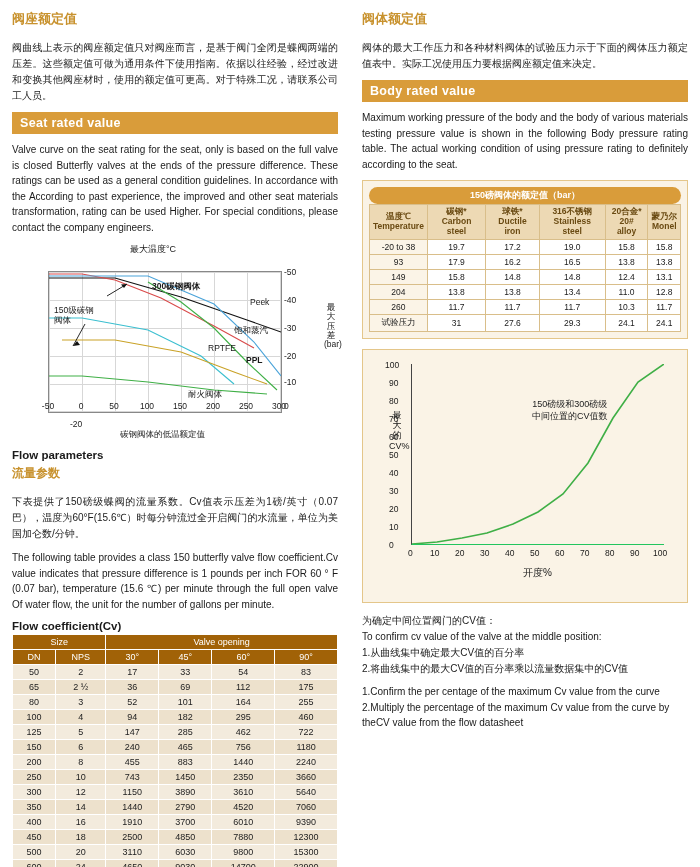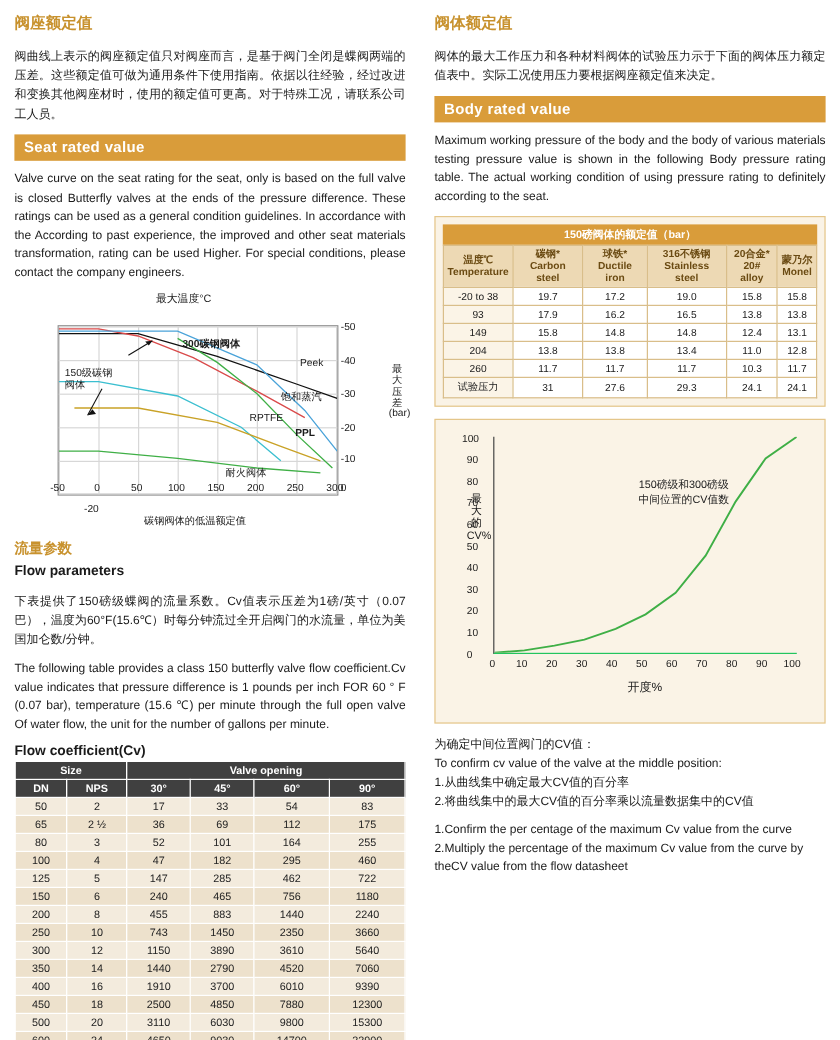--- a/index.html
+++ b/index.html
@@ -39,32 +39,32 @@
   .gridh{position:absolute;left:0;right:0;height:1px;background:#d7d7d7;}
   .xlab{position:absolute;top:16px;font-size:8.5px;transform:translateX(-50%);}
   .ylabR{position:absolute;font-size:8.5px;}
   .axis-y-title{position:absolute;right:0px;top:60px;width:14px;font-size:8.5px;line-height:1.1;text-align:center;}
   .note{position:absolute;font-size:8.5px;line-height:1.2;}
   .c1svg{position:absolute;left:0;top:0;}
 
   
   table{border-collapse:collapse;width:100%;font-size:9px;}
   .flow th,.flow td{border:1px solid #ffffff;padding:2px 3px;text-align:center;}
-  .flow thead th{background:#404040;color:#fff;font-weight:bold;}
+  .flow thead th{background:#a16207;color:#fff;font-weight:normal;}
   .flow tbody td{background:#F3EBDD;color:#222;}
   .flow tbody tr:nth-child(even) td{background:#EDE1CC;}
 
   .rated{border:1px solid #D99C3A;}
   .rated td,.rated th{border:1px solid #D9BE8A;padding:2px 3px;text-align:center;font-size:8.5px;}
   .rated thead th{background:#D99C3A;color:#fff;font-weight:bold;}
   .rated .subhead th{background:#EDD9B4;color:#6a4a12;font-weight:bold;line-height:1.15;}
   .rated tbody td{background:#FFFFFF;}
   .rated tbody td.first{background:#FBF4E7;}
   .rated-box{background:#FAF3E6;border:1px solid #E4C68A;padding:6px;margin:6px 0 10px 0;}
-  .rated-cap{background:#D99C3A;color:#fff;text-align:center;font-weight:bold;font-size:9px;padding:3px 0;line-height:1.25;}
+  .rated-cap{background:#D99C3A;color:#fff;text-align:center;font-weight:bold;font-size:9px;padding:3px 0;line-height:1.25;border-radius:11px;}
 
   
   .chart2-box{background:#FAF3E6;border:1px solid #E4C68A;padding:8px 8px 4px 8px;margin:4px 0 10px 0;position:relative;height:240px;}
   .c2plot{position:absolute;left:48px;top:14px;width:252px;height:180px;border-left:1px solid #444;border-bottom:1px solid #22c55e;}
   .c2lab{position:absolute;font-size:8.5px;}
   .c2note{position:absolute;left:120px;top:34px;font-size:9px;color:#222;line-height:1.35;text-align:center;}
   .c2ytitle{position:absolute;left:6px;top:60px;width:16px;font-size:9px;line-height:1.15;text-align:center;margin-left:20px;}
   .c2xtitle{position:absolute;left:160px;top:216px;font-size:10px;}
 
   .concl{font-size:10px;line-height:1.5;margin:0;}
@@ -147,22 +147,22 @@
       <div class="note" style="left:222px;top:82px;">饱和蒸汽</div>
       <div class="note" style="left:196px;top:100px;">RPTFE</div>
       <div class="note" style="left:234px;top:112px;font-weight:bold;">PPL</div>
       <div class="note" style="left:176px;top:146px;">耐火阀体</div>
       <div class="note" style="left:42px;top:62px;width:44px;">150级碳钢阀体</div>
 
       <div class="note" style="left:58px;top:176px;">-20</div>
       <div class="note" style="left:108px;top:186px;">碳钢阀体的低温额定值</div>
     </div>
 
+    <div class="sec-h">Flow parameters</div>
     <div class="sec-h cn">流量参数</div>
-    <div class="sec-h">Flow parameters</div>
     <p class="body cn">下表提供了150磅级蝶阀的流量系数。Cv值表示压差为1磅/英寸（0.07巴），温度为60°F(15.6℃）时每分钟流过全开启阀门的水流量，单位为美国加仑数/分钟。</p>
     <p class="body">The following table provides a class 150 butterfly valve flow coefficient.Cv value indicates that pressure difference is 1 pounds per inch FOR 60 ° F (0.07 bar), temperature (15.6 ℃) per minute through the full open valve Of water flow, the unit for the number of gallons per minute.</p>
     <div class="sec-h">Flow coefficient(Cv)</div>
 
     <table class="flow">
       <thead>
         <tr>
           <th colspan="2">Size</th>
           <th colspan="4">Valve opening</th>
         </tr>
@@ -196,21 +196,21 @@
             <td>80</td>
             <td>3</td>
             <td>52</td>
             <td>101</td>
             <td>164</td>
             <td>255</td>
           </tr>
         <tr>
             <td>100</td>
             <td>4</td>
-            <td>47</td>
+            <td>94</td>
             <td>182</td>
             <td>295</td>
             <td>460</td>
           </tr>
         <tr>
             <td>125</td>
             <td>5</td>
             <td>147</td>
             <td>285</td>
             <td>462</td>

